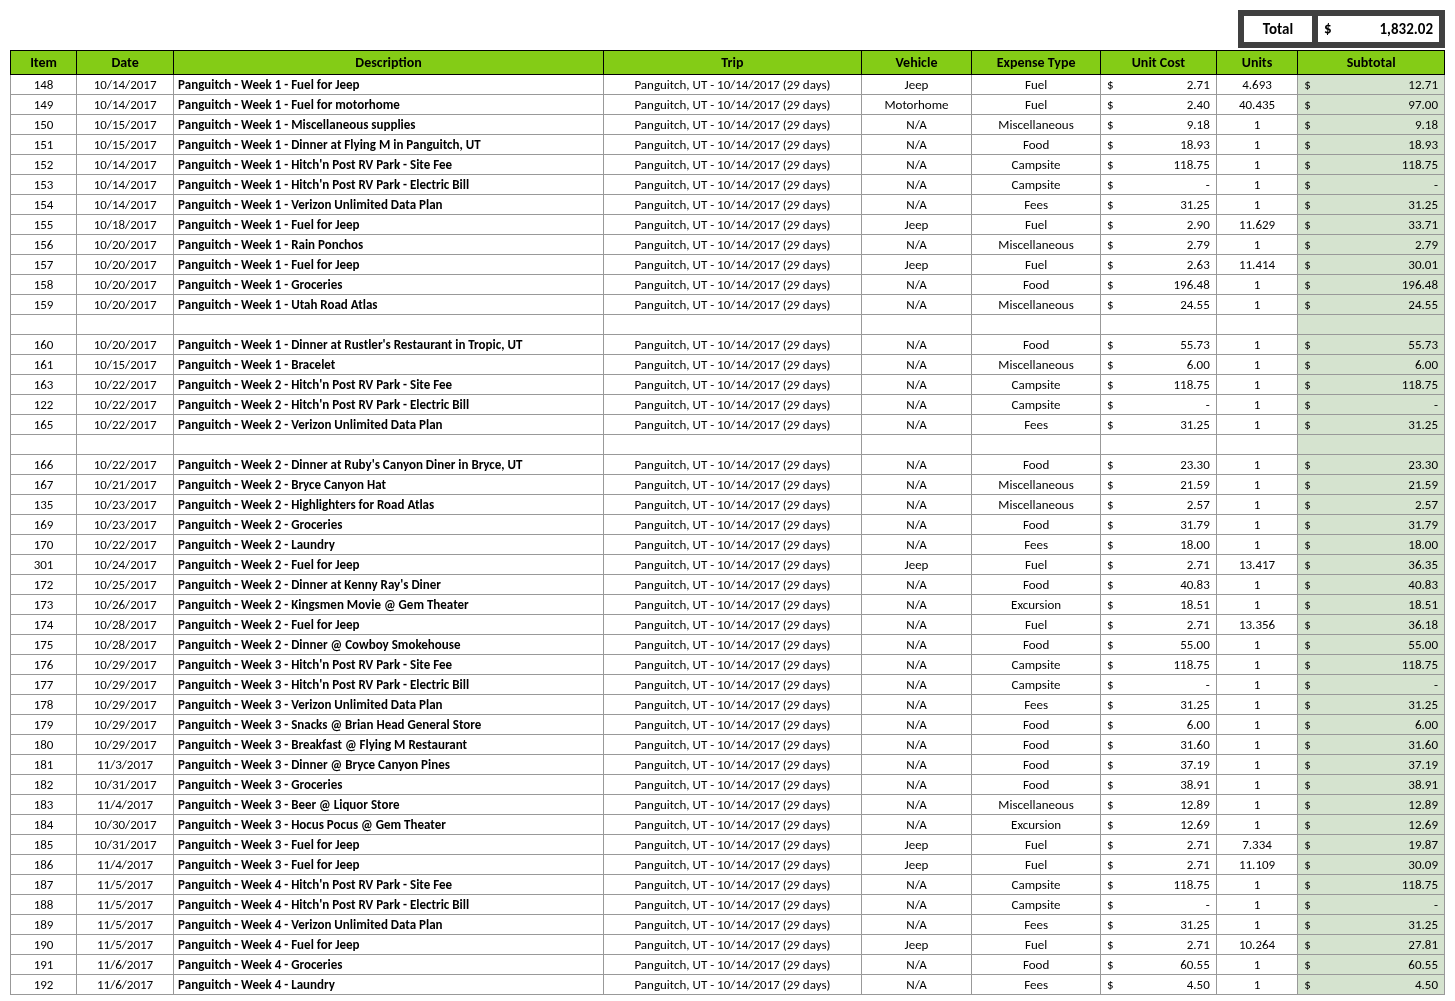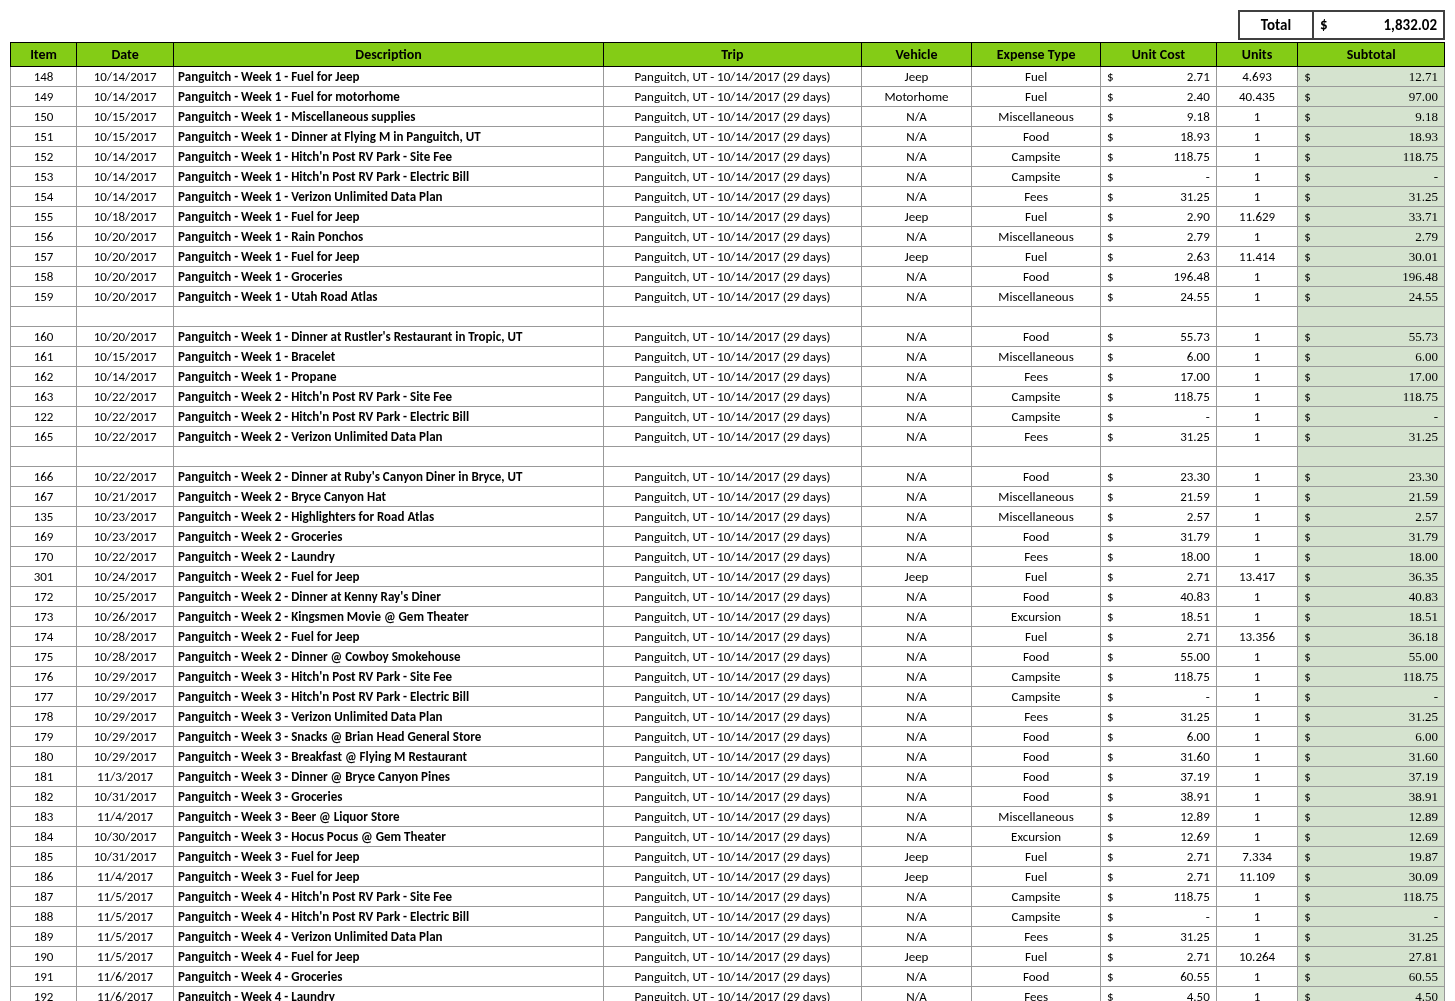--- a/index.html
+++ b/index.html
@@ -11,21 +11,21 @@
     background: #fff;
     color: #000;
   }
   .wrap { width: 1435px; }
   .total-row {
     display: flex;
     justify-content: flex-end;
     margin-bottom: 2px;
   }
   .total-cell {
-    border: 2px solid #404040;
+    border: 6px solid #404040;
     font-weight: bold;
     font-size: 15px;
     text-align: center;
     padding: 4px 0;
   }
   .total-label { width: 74px; border-right: none; }
   .total-amount {
     width: 133px;
     display: flex;
     justify-content: space-between;
@@ -58,21 +58,21 @@
   td.desc { text-align: left; font-weight: bold; }
   td.trip { text-align: center; }
   td.vehicle { text-align: center; }
   td.etype { text-align: center; }
   td.unitcost { text-align: left; }
   td.unitcost .cur { float: left; margin-left: 2px; }
   td.unitcost .val { float: right; margin-right: 2px; }
   td.units { text-align: center; }
   td.subtotal { background: #d5e3cf; }
   td.subtotal .cur { float: left; margin-left: 2px; }
-  td.subtotal .val { float: right; margin-right: 2px; font-family: Liberation Serif, serif; }
+  td.subtotal .val { float: right; margin-right: 2px; }
   tr.spacer td { border-left: 1px solid #999; border-right: 1px solid #999; border-top: none; border-bottom: none; }
   col.c-item { width: 60px; }
   col.c-date { width: 88px; }
   col.c-desc { width: 390px; }
   col.c-trip { width: 234px; }
   col.c-vehicle { width: 100px; }
   col.c-etype { width: 117px; }
   col.c-unitcost { width: 105px; }
   col.c-units { width: 74px; }
   col.c-subtotal { width: 133px; }
@@ -358,37 +358,20 @@
             <span class="cur">$</span>
             <span class="val">6.00</span>
           </td>
           <td class="units">1</td>
           <td class="subtotal">
             <span class="cur">$</span>
             <span class="val">6.00</span>
           </td>
         </tr>
         <tr>
-          <td class="item">162</td>
-          <td class="date">10/14/2017</td>
-          <td class="desc">Panguitch - Week 1 - Propane</td>
-          <td class="trip">Panguitch, UT - 10/14/2017 (29 days)</td>
-          <td class="vehicle">N/A</td>
-          <td class="etype">Fees</td>
-          <td class="unitcost">
-            <span class="cur">$</span>
-            <span class="val">17.00</span>
-          </td>
-          <td class="units">1</td>
-          <td class="subtotal">
-            <span class="cur">$</span>
-            <span class="val">17.00</span>
-          </td>
-        </tr>
-        <tr>
           <td class="item">163</td>
           <td class="date">10/22/2017</td>
           <td class="desc">Panguitch - Week 2 - Hitch'n Post RV Park - Site Fee</td>
           <td class="trip">Panguitch, UT - 10/14/2017 (29 days)</td>
           <td class="vehicle">N/A</td>
           <td class="etype">Campsite</td>
           <td class="unitcost">
             <span class="cur">$</span>
             <span class="val">118.75</span>
           </td>

